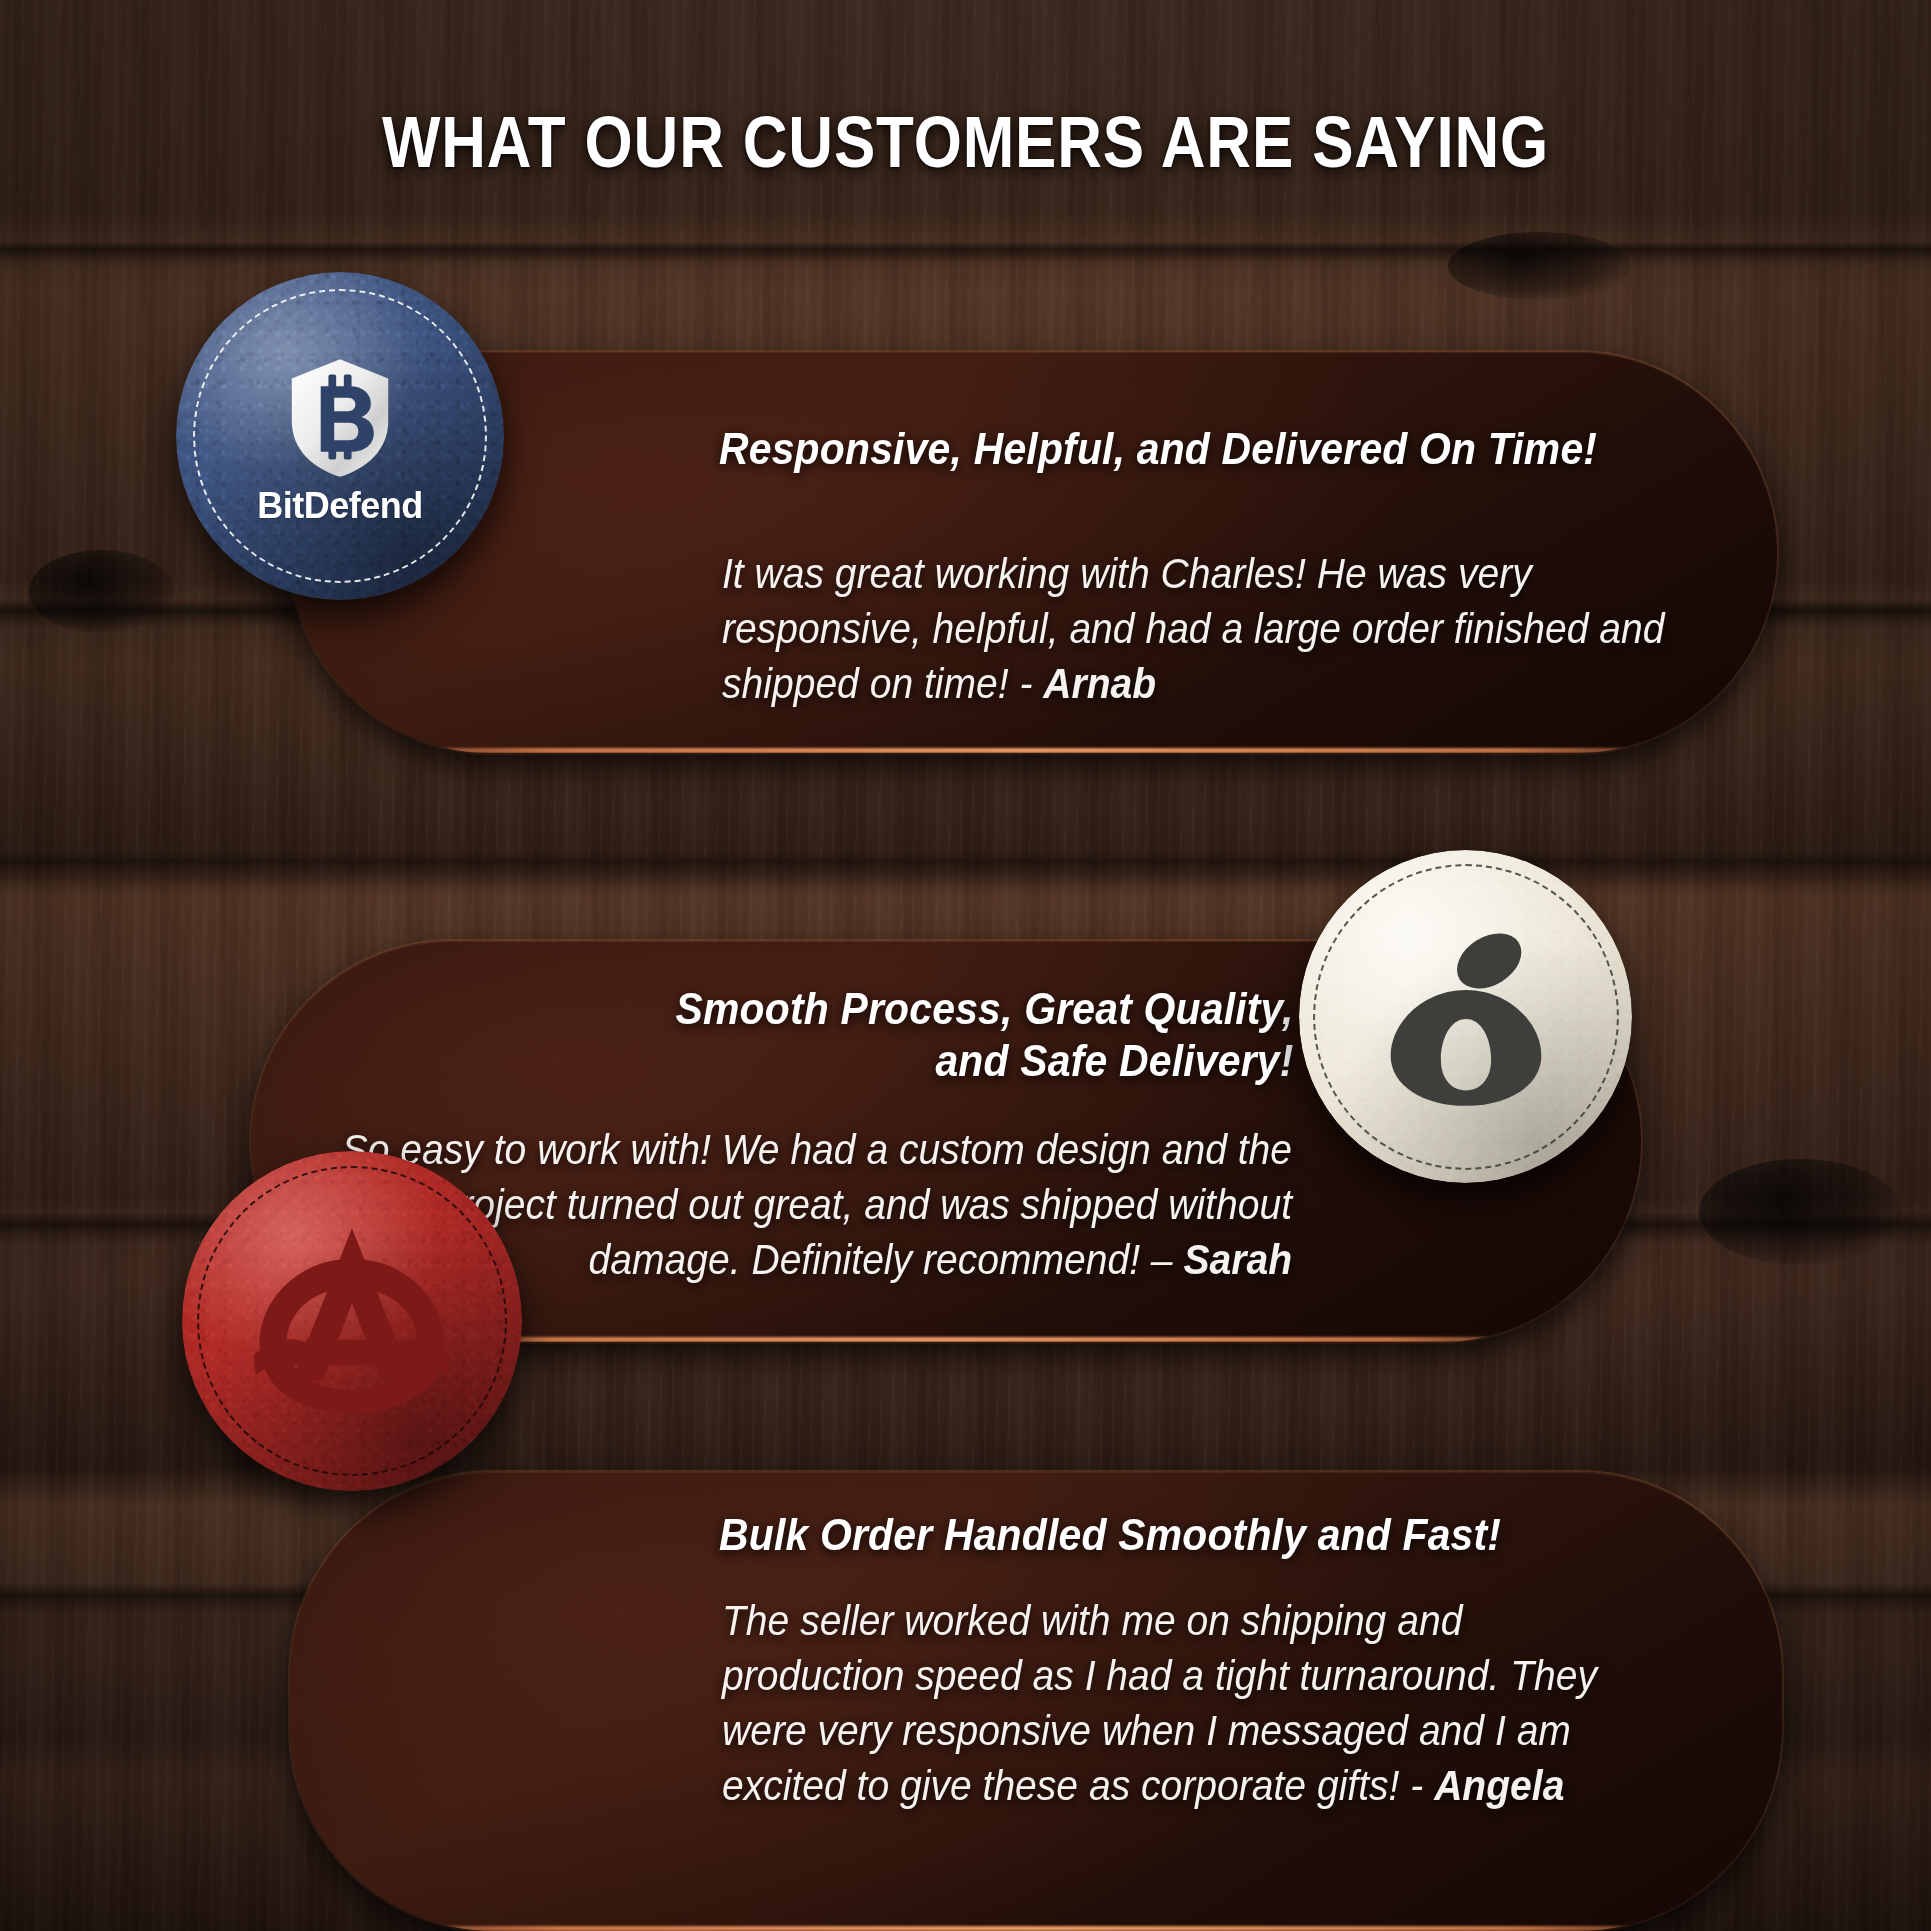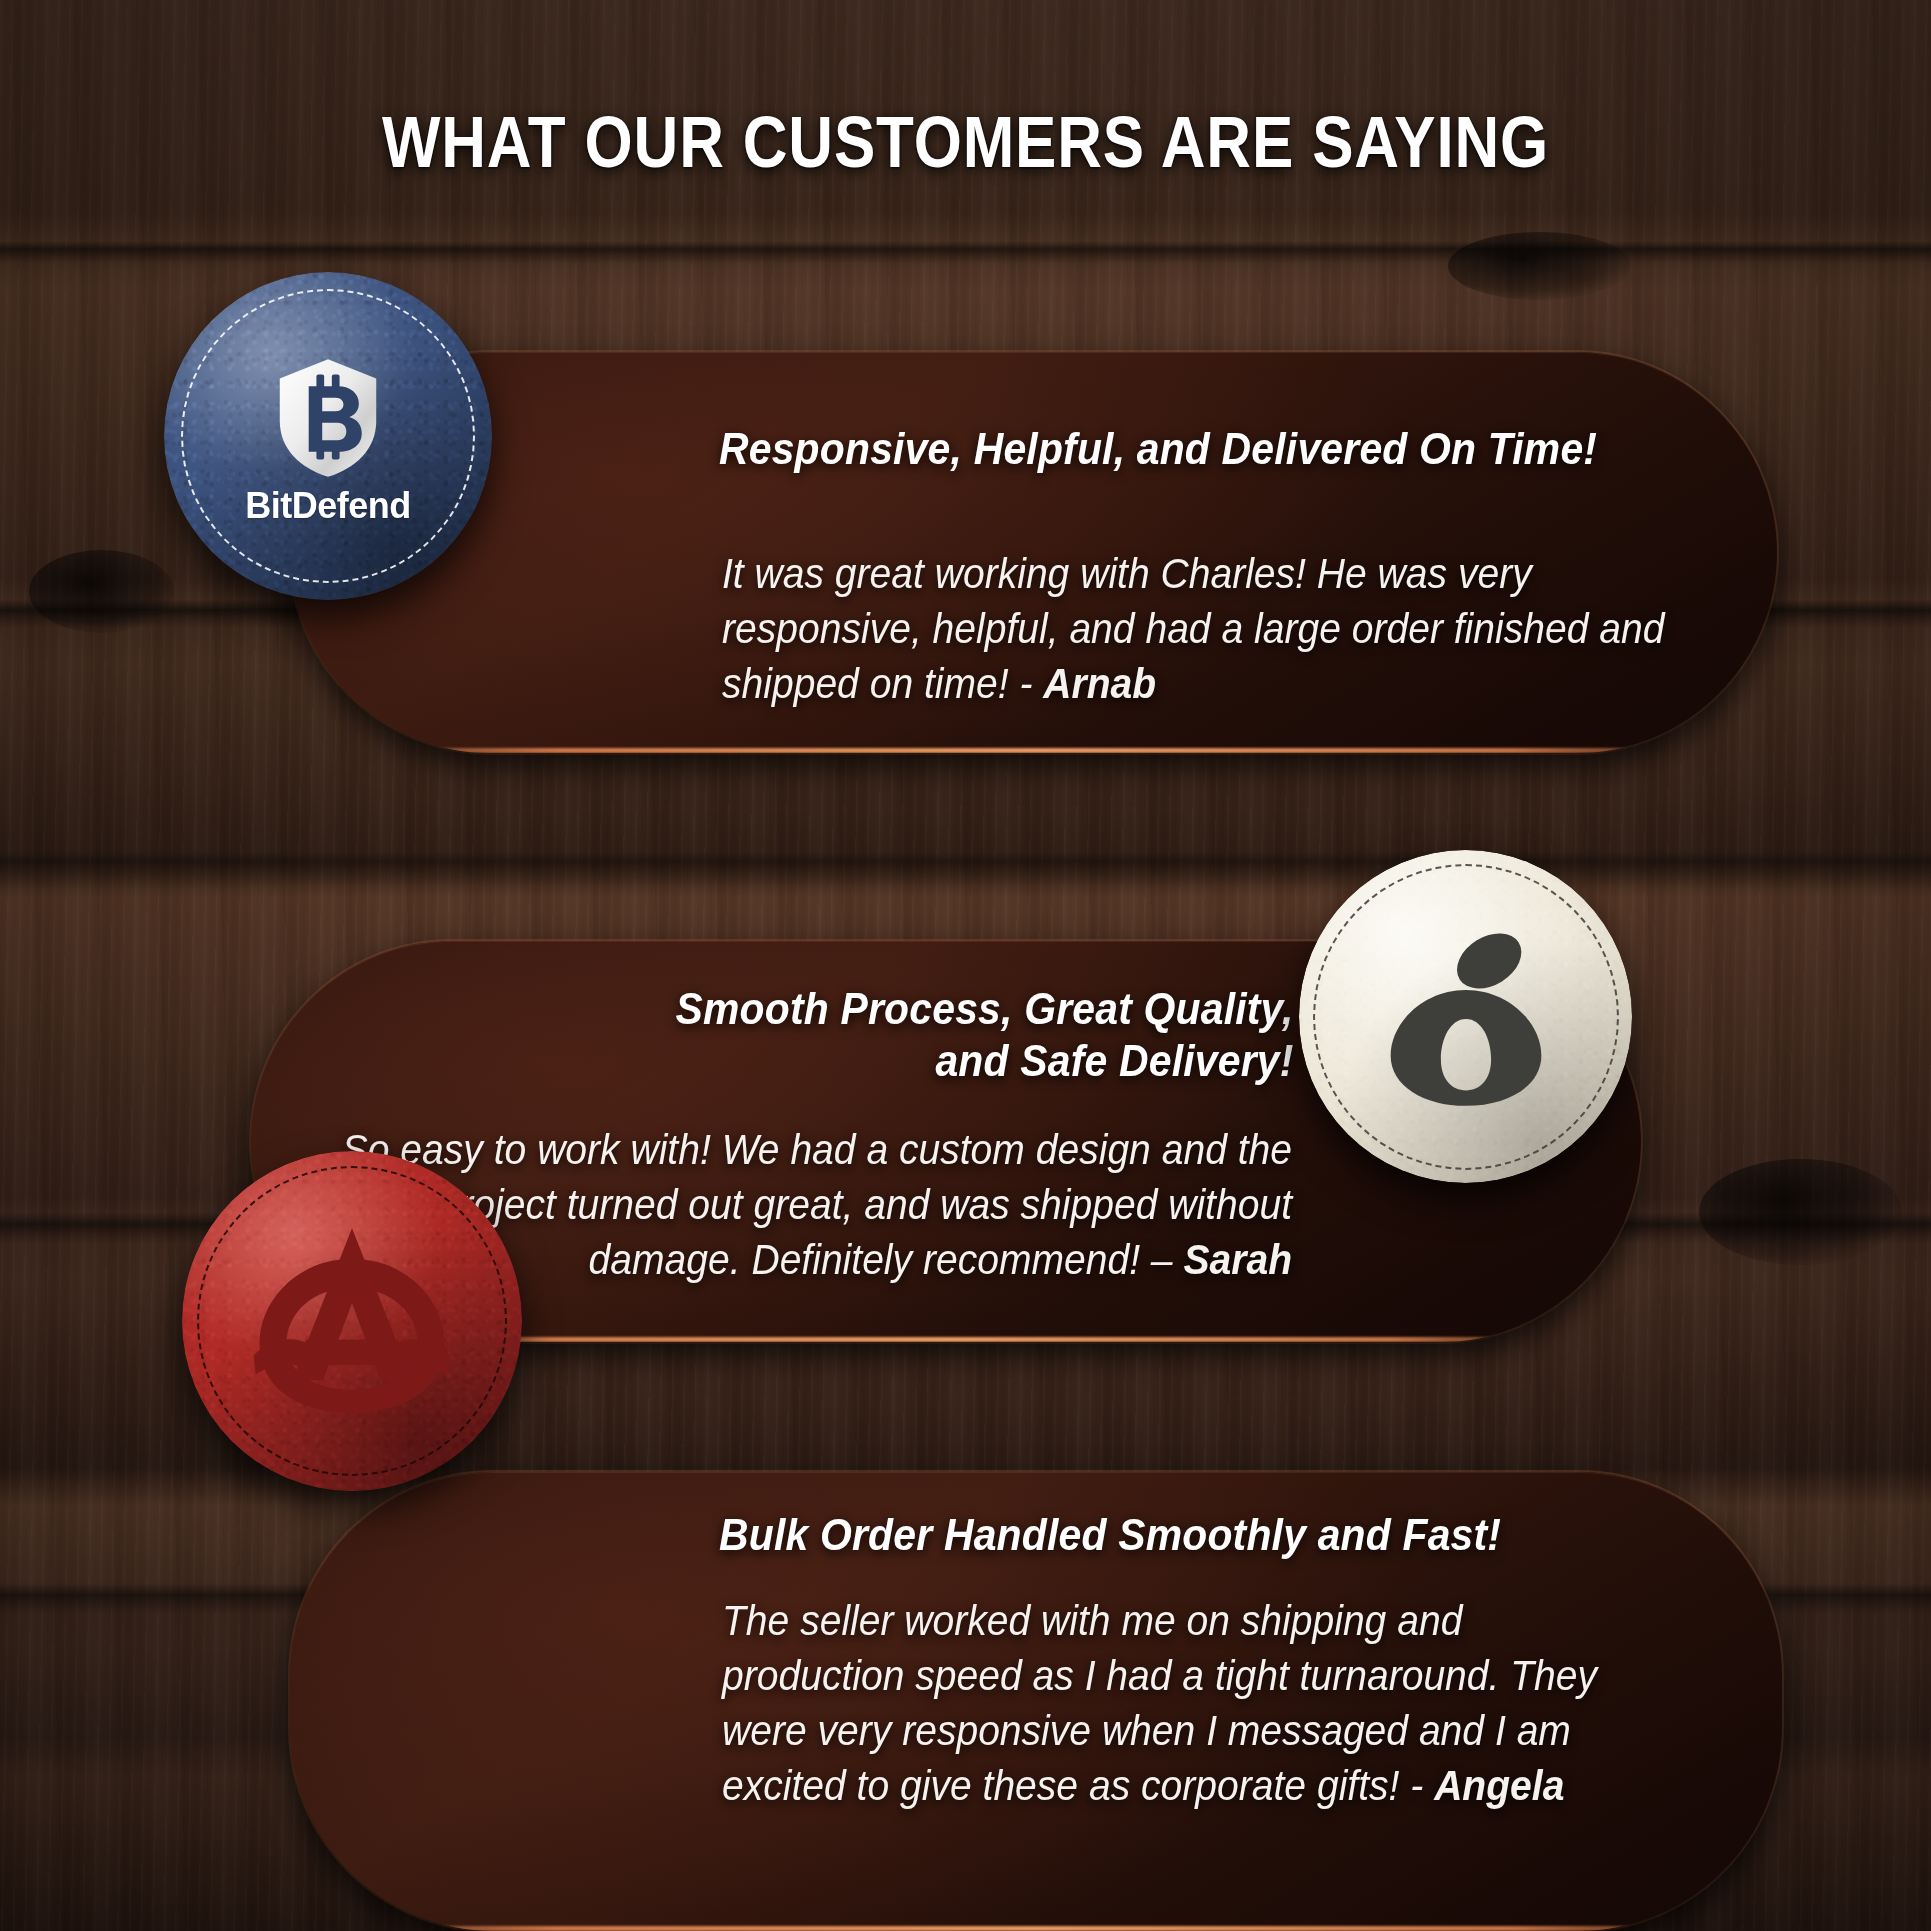--- a/index.html
+++ b/index.html
@@ -176,21 +176,21 @@
     background:
       radial-gradient(ellipse 70% 60% at 32% 24%, rgba(255,255,255,.22), rgba(255,255,255,0) 62%),
       radial-gradient(ellipse 100% 100% at 70% 85%, rgba(0,0,0,.40), rgba(0,0,0,0) 65%);
   }
   .stitch {
     position:absolute; border-radius:50%;
     border-style:dashed;
   }
 
   
-  #coaster1 { left:164px; top:272px; width:328px; height:328px;
+  #coaster1 { left:176px; top:272px; width:328px; height:328px;
     box-shadow:0 17.4px 37px rgba(0,0,0,.72); }
   #coaster1 .leather {
     background:
       radial-gradient(ellipse 90% 90% at 33% 26%, #5b7098, #3e5480 48%, #2f4369 78%, #263757 100%);
   }
   #coaster1 .stitch { inset:17.4px; border:2.9px dashed rgba(255,255,255,.88); }
 
   
   #coaster2 { left:1299px; top:850px; width:333px; height:333px;
     box-shadow:0 17.4px 37px rgba(0,0,0,.72); }

